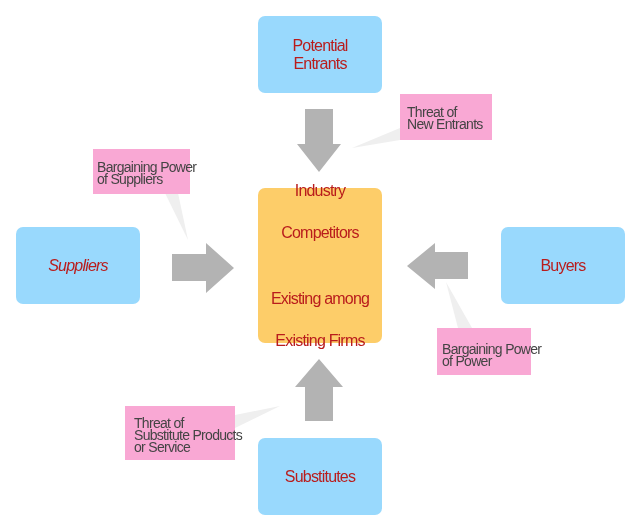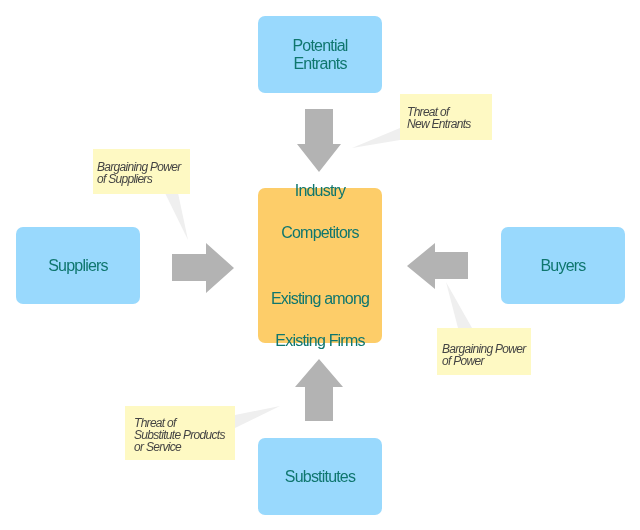--- a/index.html
+++ b/index.html
@@ -1,25 +1,25 @@
 <!DOCTYPE html>
 <html><head>
 <meta charset="utf-8">
 <style>
   html, body { margin:0; padding:0; background:#ffffff; }
   body { width:640px; height:530px; position:relative; overflow:hidden;
          font-family:"Liberation Sans", sans-serif; }
   .box { position:absolute; border-radius:7px; display:flex; flex-direction:column;
          align-items:center; justify-content:center; text-align:center;
-         color:#0f766e; letter-spacing:-0.8px; }
+         color:#b91c1c; letter-spacing:-0.8px; }
   .blue { background:#99d9fd; font-size:16px; line-height:18px; }
   .center { background:#fdcd69; font-size:16px; line-height:18px; }
   .center .gap { height:20px; }
-  .callout { position:absolute; background:#fef9c3; color:#444; font-size:12px;
-             line-height:12px; letter-spacing:-0.7px; padding:0;font-style:italic; }
+  .callout { position:absolute; background:#f9a8d4; color:#444; font-size:14px;
+             line-height:12px; letter-spacing:-0.7px; padding:0; }
   .callout span { display:block; white-space:nowrap; }
   svg.overlay { position:absolute; left:0; top:0; }
 </style>
 </head>
 <body>
 
 <svg class="overlay" width="640" height="530">
 
   <polygon points="400,128 400,140 352,148" fill="#efefef"></polygon>
   <polygon points="165,193 178,193 188,240" fill="#efefef"></polygon>
@@ -30,21 +30,21 @@
   <polygon fill="#b3b3b3" points="172,254 206,254 206,243 234,268 206,293 206,281 172,281"></polygon>
   <polygon fill="#b3b3b3" points="468,252 468,279 435,279 435,289 407,266 435,243 435,252"></polygon>
   <polygon fill="#b3b3b3" points="305,421 333,421 333,387 343,387 319,359 295,387 305,387"></polygon>
 </svg>
 
 <div class="box blue" style="left:258px; top:16px; width:124px; height:77px;">
   <span>Potential</span>
   <span>Entrants</span>
 </div>
 
-<div class="box blue" style="left:16px; top:227px; width:124px; height:77px;">
+<div class="box blue" style="left:16px; top:227px; width:124px; height:77px;font-style:italic;">
   <span>Suppliers</span>
 </div>
 
 <div class="box blue" style="left:501px; top:227px; width:124px; height:77px;">
   <span>Buyers</span>
 </div>
 
 <div class="box blue" style="left:258px; top:438px; width:124px; height:77px;">
   <span>Substitutes</span>
 </div>

